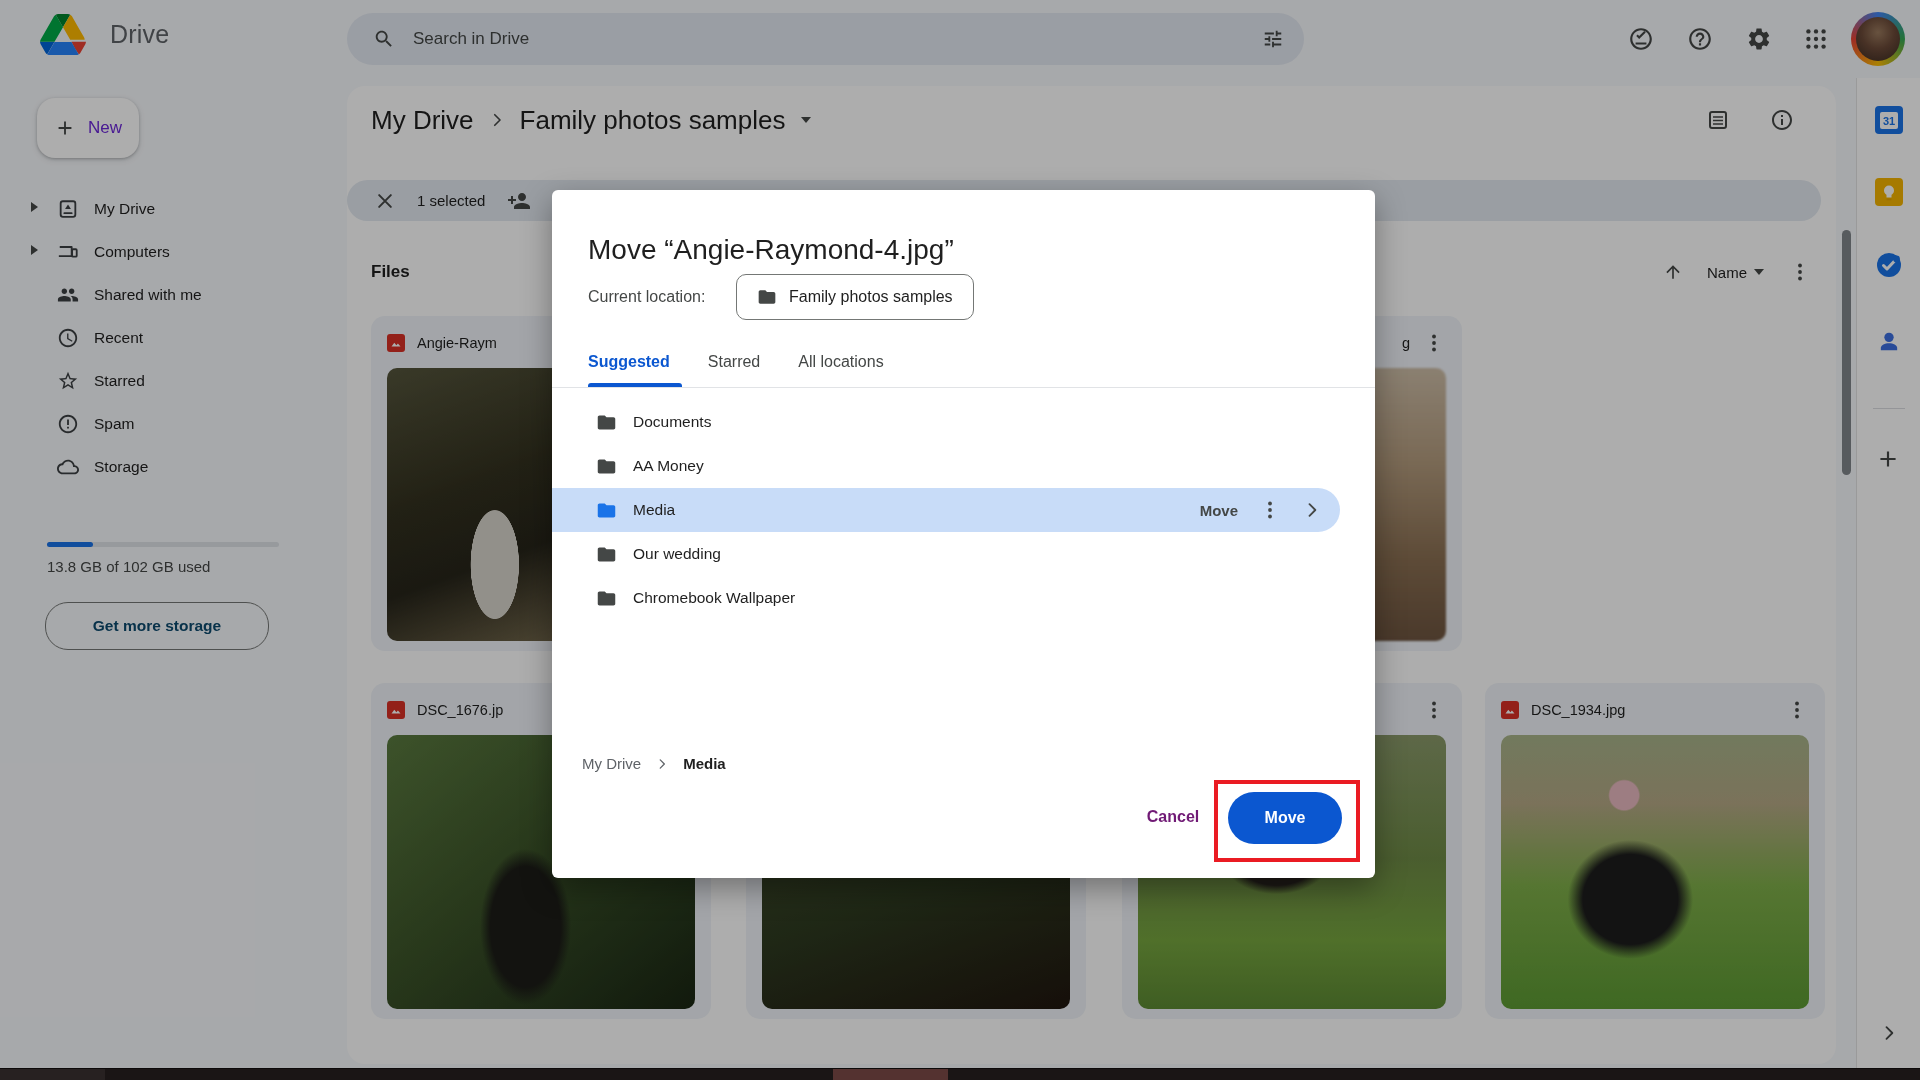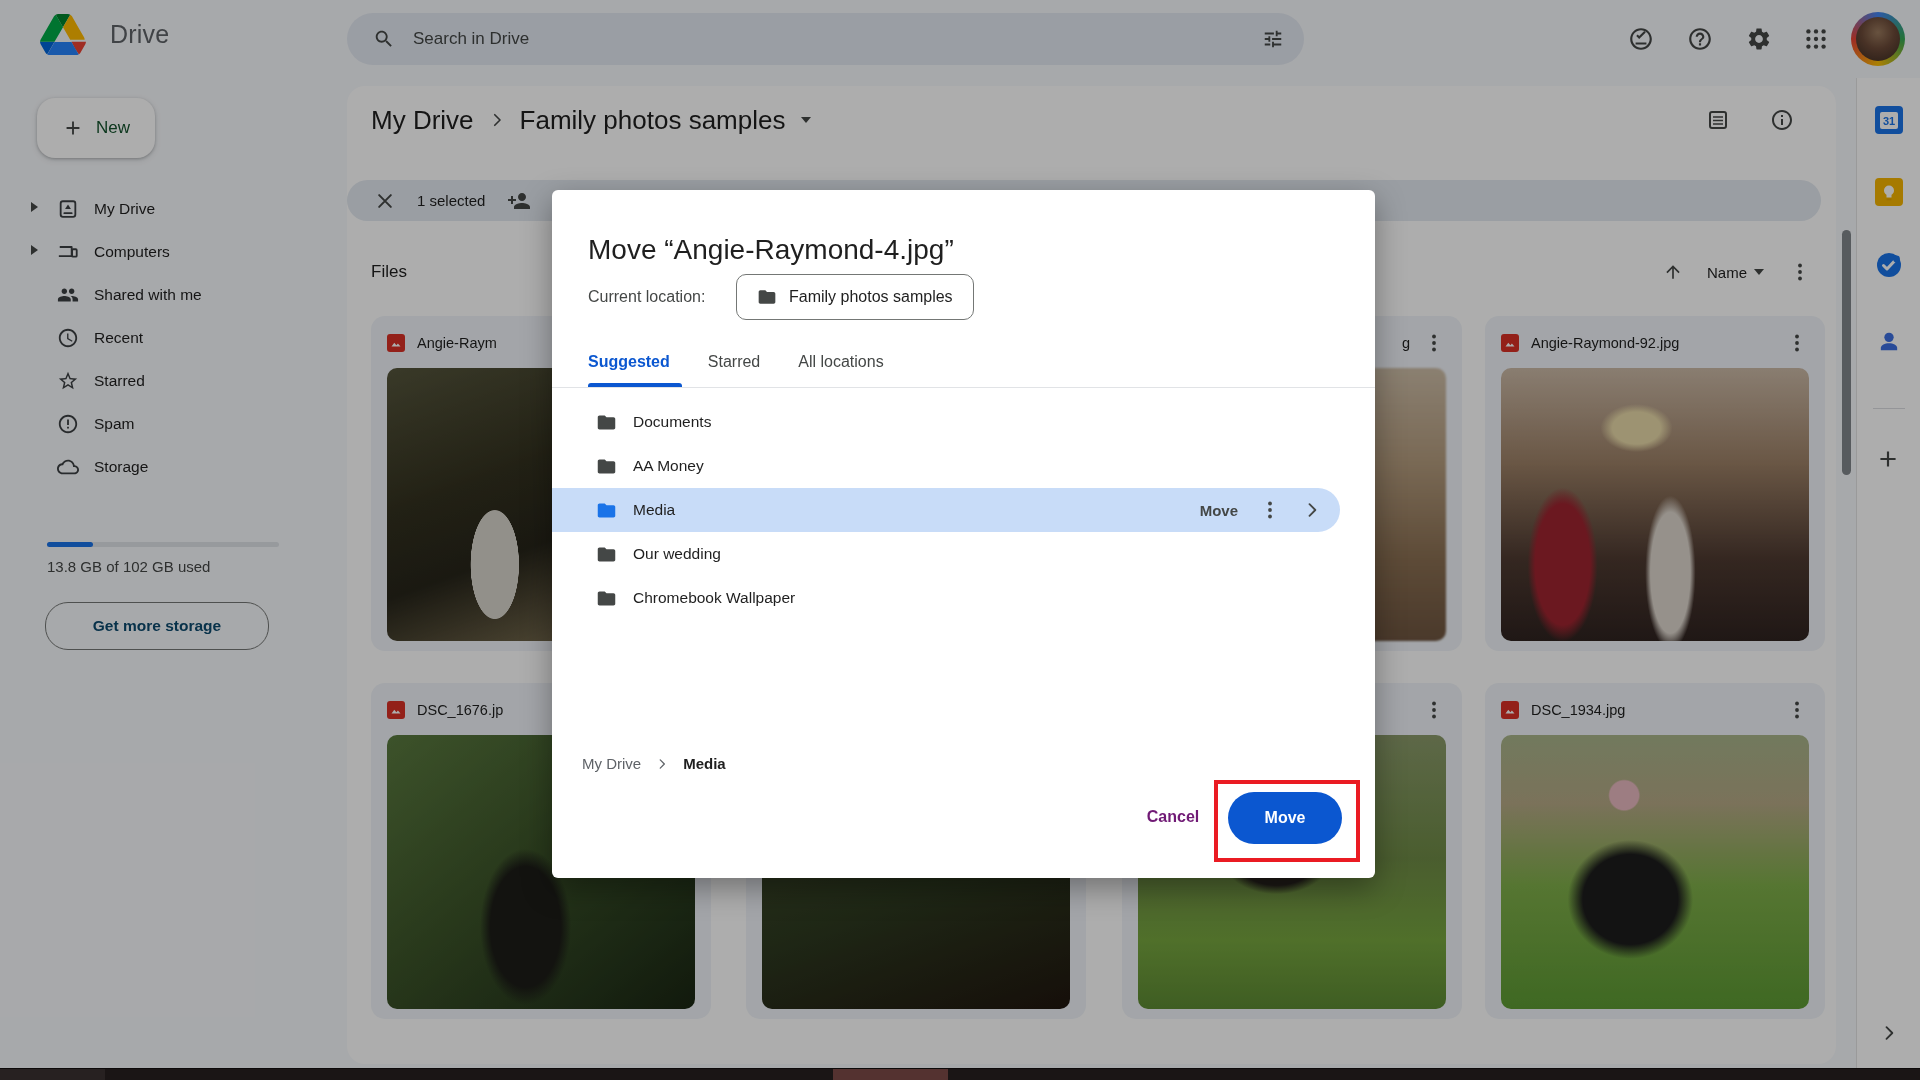--- a/index.html
+++ b/index.html
@@ -19,23 +19,23 @@
   .searchbar input::placeholder{color:#444746;opacity:1;}
   .hdr-ic{position:absolute;top:26px;width:26px;height:26px;color:#444746;}
   .avatar{position:absolute;left:1851px;top:12px;width:54px;height:54px;border-radius:50%;
           background:conic-gradient(#4285f4,#34a853,#fbbc05,#ea4335,#4285f4);
           display:flex;align-items:center;justify-content:center;}
   .avatar .inner{width:44px;height:44px;border-radius:50%;
           background:radial-gradient(circle at 50% 35%,#9a7a5e 0%,#6b4a38 45%,#3a2a22 100%);}
 
   
   .sidebar{position:absolute;left:0;top:78px;width:300px;height:990px;}
-  .new-btn{position:absolute;left:37px;top:20px;width:118px;height:60px;background:#fff;border-radius:18px;
+  .new-btn{position:absolute;left:37px;top:20px;width:102px;height:60px;background:#fff;border-radius:18px;
            box-shadow:0 1px 3px rgba(60,64,67,.3),0 2px 6px rgba(60,64,67,.15);
-           display:flex;align-items:center;justify-content:center;gap:12px;font-size:17px;color:#14532d;}
+           display:flex;align-items:center;justify-content:center;gap:12px;font-size:17px;color:#6d28d9;}
   .side-items{position:absolute;left:0;top:109px;width:100%;}
   .side-item{position:relative;height:43px;display:flex;align-items:center;padding-left:57px;font-size:15.5px;color:#1f1f1f;}
   .side-item .icon{width:22px;height:22px;color:#3c4043;margin-right:15px;flex:none;}
   .side-item .caret{position:absolute;left:31px;top:15px;width:0;height:0;
         border-left:7px solid #444746;border-top:5px solid transparent;border-bottom:5px solid transparent;}
   .storage-bar{position:absolute;left:47px;top:464px;width:232px;height:5px;border-radius:3px;background:#dfe3e8;}
   .storage-bar .fill{height:100%;border-radius:3px;background:#1a73e8;}
   .storage-text{position:absolute;left:47px;top:480px;font-size:15px;color:#444746;}
   .get-more{position:absolute;left:45px;top:524px;width:222px;height:46px;border:1px solid #747775;
             border-radius:23px;display:flex;align-items:center;justify-content:center;
@@ -45,21 +45,21 @@
   .main-card{position:absolute;left:347px;top:86px;width:1489px;height:978px;background:#fff;border-radius:18px;}
   .crumbs{position:absolute;left:24px;top:14px;height:40px;display:flex;align-items:center;gap:14px;}
   .crumb{font-size:26px;color:#1f1f1f;}
   .crumb-sep{color:#444746;}
   .dd-caret{width:0;height:0;border-top:6px solid #444746;border-left:5px solid transparent;border-right:5px solid transparent;margin-left:2px;}
   .view-ics{position:absolute;right:42px;top:22px;display:flex;gap:40px;color:#444746;}
   .sel-toolbar{position:absolute;left:0;top:94px;width:1474px;height:41px;background:#e3e9f0;border-radius:21px;
                display:flex;align-items:center;padding:0 16px 0 28px;box-sizing:border-box;gap:22px;}
   .sel-toolbar .count{font-size:15px;color:#1f1f1f;}
   .files-row{position:absolute;left:24px;right:24px;top:168px;height:36px;display:flex;align-items:center;}
-  .files-label{font-size:17px;font-weight:normal;color:#1f1f1f;}
+  .files-label{font-size:17px;font-weight:bold;color:#1f1f1f;}
   .sort-box{margin-left:auto;display:flex;align-items:center;gap:24px;color:#444746;}
   .sort-name{display:flex;align-items:center;gap:5px;font-size:15px;color:#1f1f1f;}
 
   
   .card{position:absolute;width:340px;background:#f0f4f9;border-radius:14px;padding:14px 16px 10px;box-sizing:border-box;}
   .r1{top:230px;height:335px;} .r2{top:597px;height:336px;}
   .col1{left:24px;} .col2{left:399px;} .col3{left:775px;} .col4{left:1138px;}
   .card-head{display:flex;align-items:center;gap:12px;height:26px;margin-bottom:12px;}
   .card-title{flex:1;font-size:14.5px;color:#1f1f1f;white-space:nowrap;overflow:hidden;}
   .card-title.tr{text-align:right;}
@@ -386,39 +386,20 @@
           <svg width="24" height="24" viewBox="0 0 24 24" fill="#444746">
             <circle cx="12" cy="5.5" r="1.9"></circle>
             <circle cx="12" cy="12" r="1.9"></circle>
             <circle cx="12" cy="18.5" r="1.9"></circle>
           </svg>
         </span>
     </div>
     <div class="photo p3"></div>
   </div>
 
-  <div class="card r1 col4">
-    <div class="card-head">
-      <span>
-          <svg width="18" height="18" viewBox="0 0 18 18">
-            <rect width="18" height="18" rx="3" fill="#d93025"></rect>
-            <path d="M4.5 12.5l2.8-3.8 2.1 2.6 1.5-1.9 2.6 3.1z" fill="#fff"></path>
-          </svg>
-        </span>
-      <span class="card-title">Angie-Raymond-92.jpg</span>
-      <span class="kebab">
-          <svg width="24" height="24" viewBox="0 0 24 24" fill="#444746">
-            <circle cx="12" cy="5.5" r="1.9"></circle>
-            <circle cx="12" cy="12" r="1.9"></circle>
-            <circle cx="12" cy="18.5" r="1.9"></circle>
-          </svg>
-        </span>
-    </div>
-    <div class="photo p4"></div>
-  </div>
 
   <div class="card r2 col1">
     <div class="card-head">
       <span>
           <svg width="18" height="18" viewBox="0 0 18 18">
             <rect width="18" height="18" rx="3" fill="#d93025"></rect>
             <path d="M4.5 12.5l2.8-3.8 2.1 2.6 1.5-1.9 2.6 3.1z" fill="#fff"></path>
           </svg>
         </span>
       <span class="card-title">DSC_1676.jp</span>

